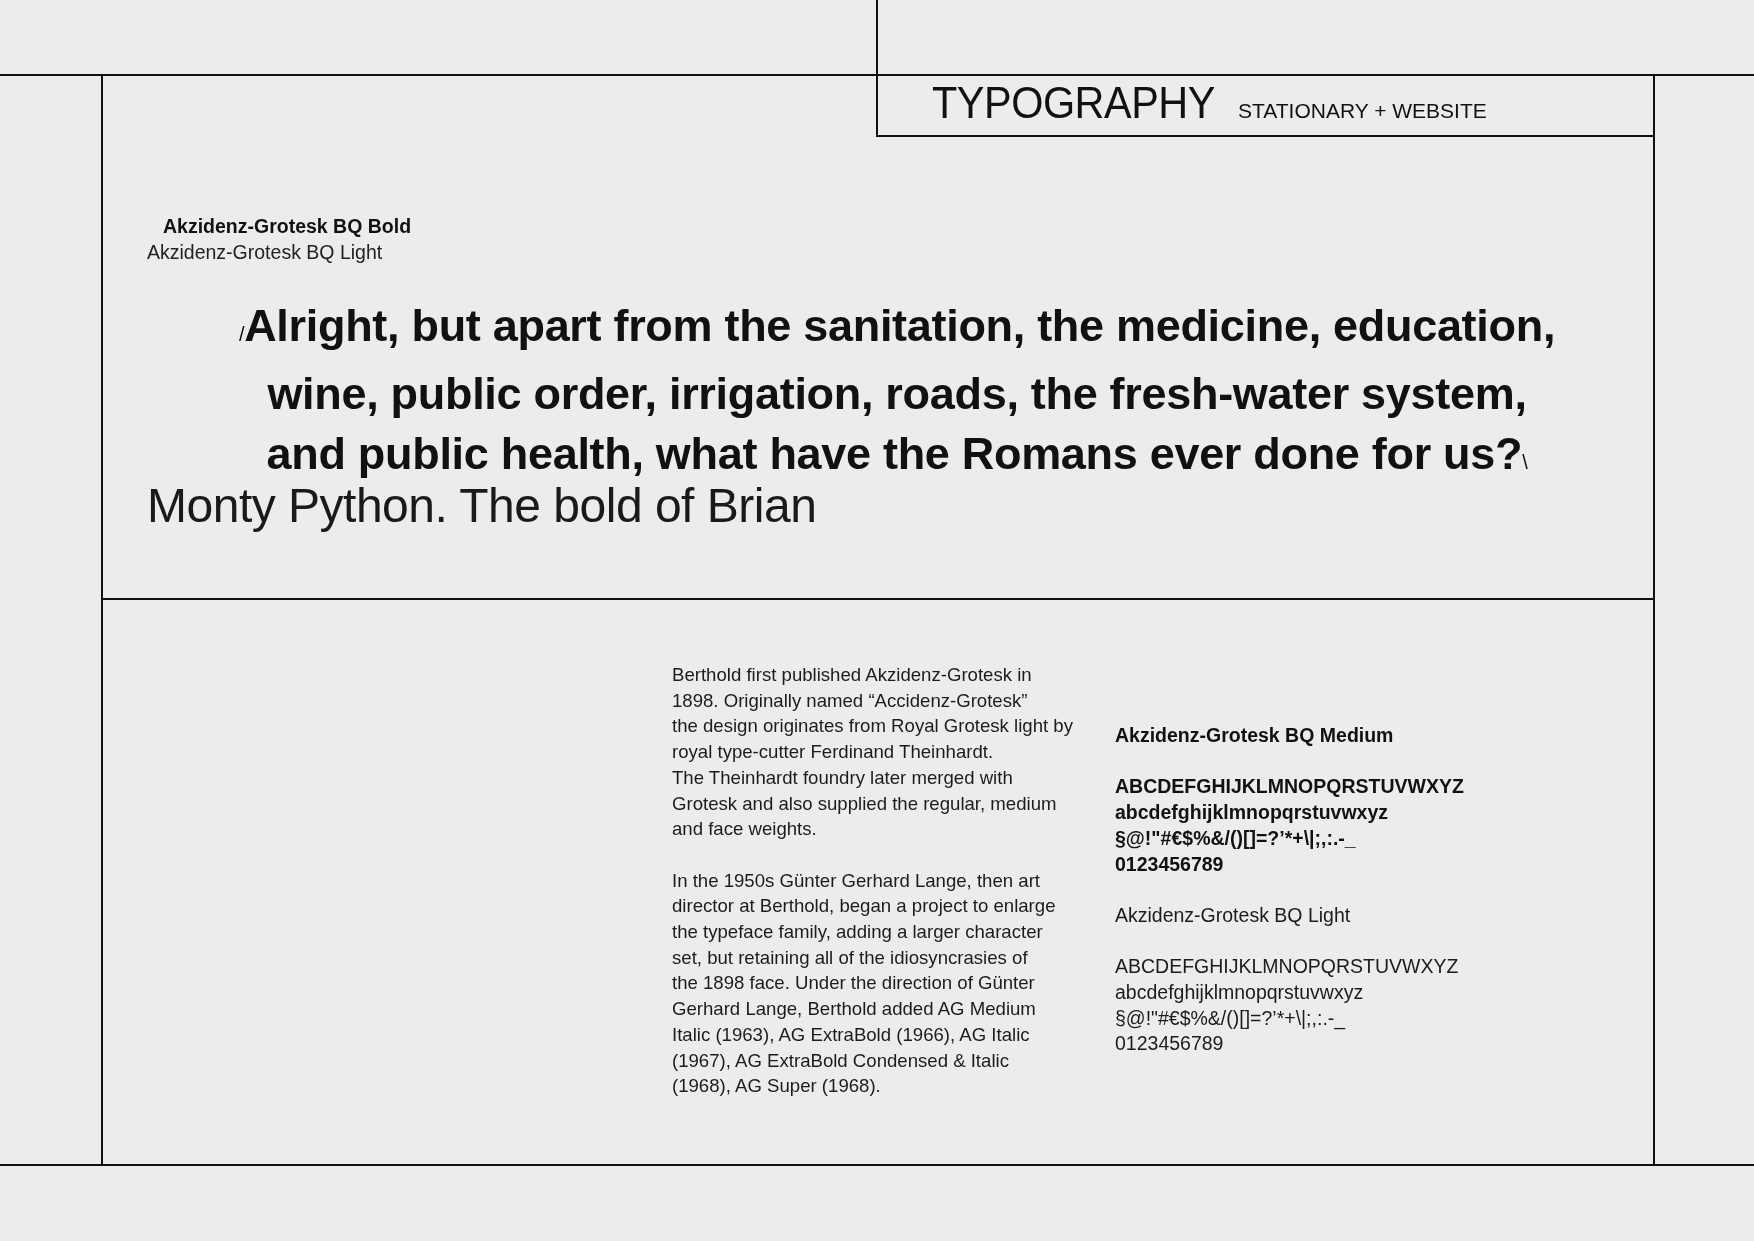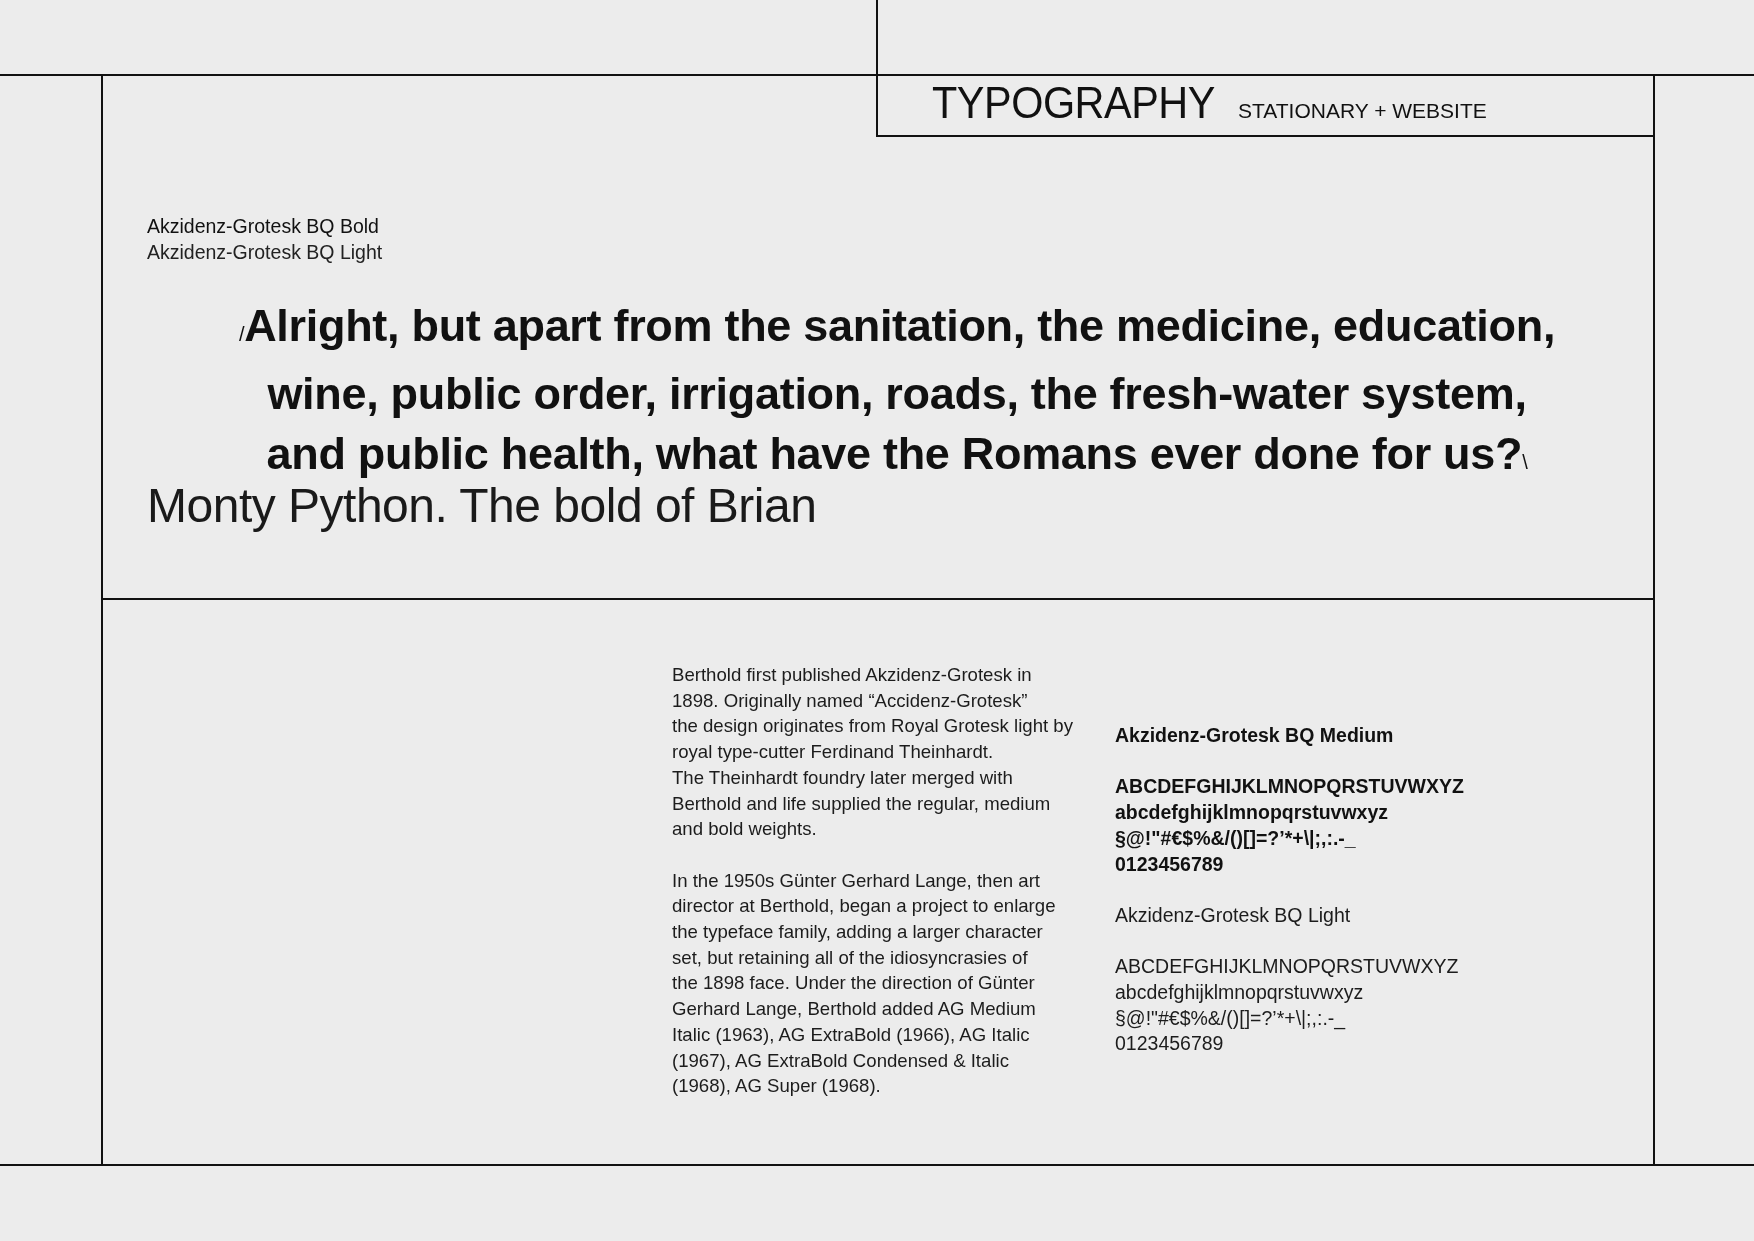--- a/index.html
+++ b/index.html
@@ -20,21 +20,21 @@
   }
   .header-title .big {
     font-size: 45px; font-weight: 300; letter-spacing: -0.5px;
     transform: scaleX(0.92); display: inline-block; transform-origin: left;
   }
   .header-title .small {
     font-size: 21px; font-weight: 400; margin-left: -6px; margin-top: 17px;
   }
 
   .font-names { position: absolute; left: 147px; top: 213px; }
-  .font-names .bold { font-size: 19.5px; font-weight: 400; line-height: 26px; }
+  .font-names .bold { font-size: 19.5px; font-weight: 700; line-height: 26px; margin-left: 16px; }
   .font-names .light { font-size: 19.5px; font-weight: 300; line-height: 26px; color: #222; }
 
   .quote {
     position: absolute; left: 147px; top: 296px; width: 1500px;
     font-size: 45px; font-weight: 700; line-height: 60px; letter-spacing: -0.3px; text-align: center;
   }
   .quote .mark { font-size: 20px; font-weight: 400; vertical-align: baseline; }
   .attrib {
     position: absolute; left: 147px; top: 476px;
     font-size: 48px; font-weight: 300; line-height: 60px; letter-spacing: -0.5px; color: #1a1a1a;
@@ -86,22 +86,22 @@
 </div>
 <div class="attrib">Monty Python. The bold of Brian</div>
 
 <div class="history">
   <div class="italic">
     <p>Berthold first published Akzidenz-Grotesk in</p>
     <p>1898. Originally named “Accidenz-Grotesk”</p>
     <p>the design originates from Royal Grotesk light by</p>
     <p>royal type-cutter Ferdinand Theinhardt.</p>
     <p>The Theinhardt foundry later merged with</p>
-    <p>Berthold and life supplied the regular, medium</p>
-    <p>and bold weights.</p>
+    <p>Grotesk and also supplied the regular, medium</p>
+    <p>and face weights.</p>
   </div>
   <div class="gap"></div>
   <div>
     <p>In the 1950s Günter Gerhard Lange, then art</p>
     <p>director at Berthold, began a project to enlarge</p>
     <p>the typeface family, adding a larger character</p>
     <p>set, but retaining all of the idiosyncrasies of</p>
     <p>the 1898 face. Under the direction of Günter</p>
     <p>Gerhard Lange, Berthold added AG Medium</p>
     <p>Italic (1963), AG ExtraBold (1966), AG Italic</p>

